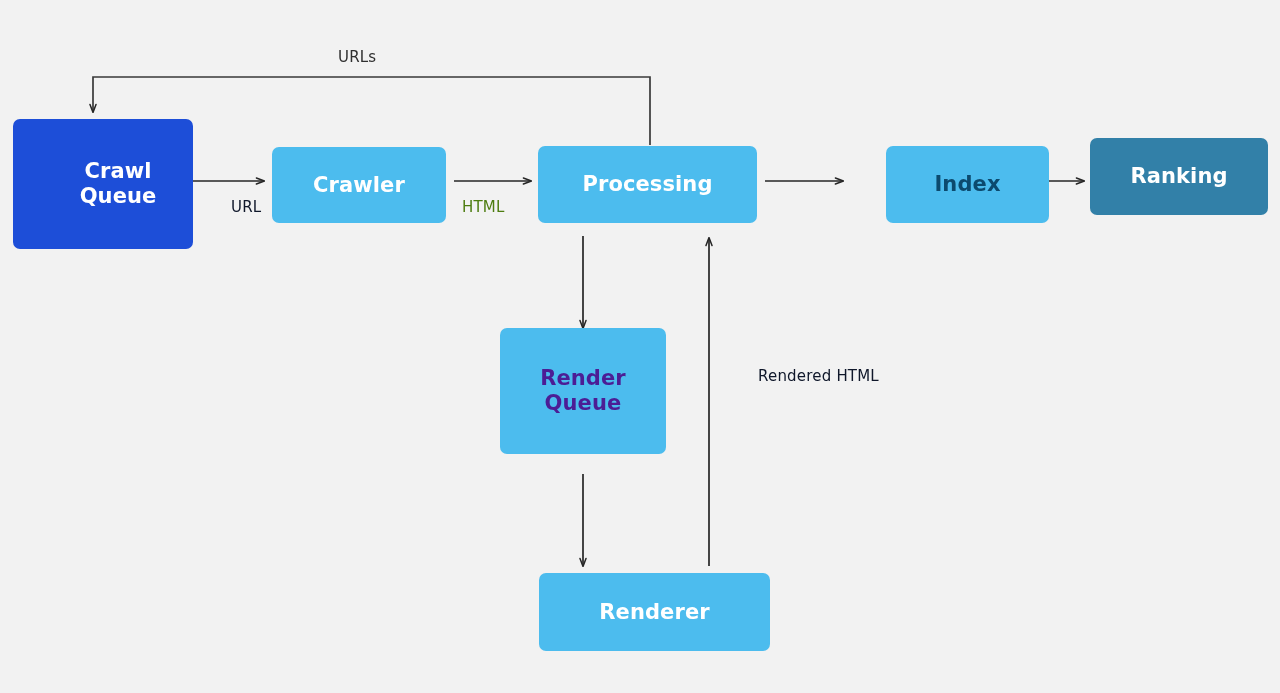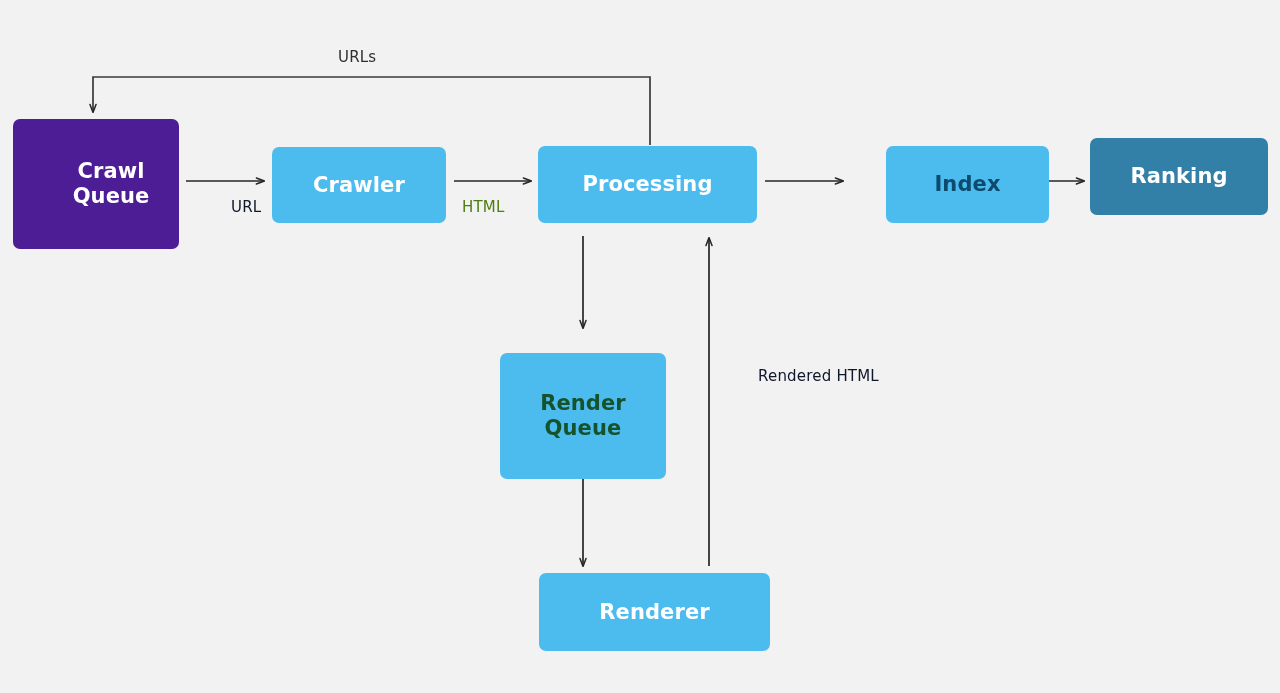--- a/index.html
+++ b/index.html
@@ -78,42 +78,42 @@
 
     <path d="M650,145 L650,77 L93,77 L93,112" fill="none" stroke="#3a3a3a" stroke-width="1.7" stroke-linejoin="miter" marker-end="url(#arrowhead)"></path>
 
     <path d="M583,236 L583,328" fill="none" stroke="#262626" stroke-width="1.7" marker-end="url(#arrowhead)"></path>
 
     <path d="M583,474 L583,566" fill="none" stroke="#262626" stroke-width="1.7" marker-end="url(#arrowhead)"></path>
 
     <path d="M709,566 L709,238" fill="none" stroke="#262626" stroke-width="1.7" marker-end="url(#arrowhead)"></path>
   </svg>
 
-  <div class="node" id="node-crawl-queue" style="left: 13px; top: 119px; width: 166px; height: 130px; background: #4c1d95; color: rgb(255, 255, 255); padding-left: 36px;">
+  <div class="node" id="node-crawl-queue" style="left: 13px; top: 119px; width: 180px; height: 130px; background: #1d4ed8; color: rgb(255, 255, 255); padding-left: 36px;">
     <span class="node-label">Crawl
 Queue</span>
   </div>
 
   <div class="node" id="node-crawler" style="left: 272px; top: 147px; width: 174px; height: 76px; background: rgb(76, 188, 238); color: rgb(255, 255, 255); align-items: center;">
     <span class="node-label">Crawler</span>
   </div>
 
   <div class="node" id="node-processing" style="left: 538px; top: 146px; width: 219px; height: 77px; background: rgb(76, 188, 238); color: rgb(255, 255, 255); text-align: right;">
     <span class="node-label">Processing</span>
   </div>
 
   <div class="node" id="node-index" style="left: 886px; top: 146px; width: 163px; height: 77px; background: rgb(76, 188, 238); color: #0c4a6e;">
     <span class="node-label">Index</span>
   </div>
 
   <div class="node" id="node-ranking" style="left: 1090px; top: 138px; width: 178px; height: 77px; background: rgb(50, 128, 168); color: rgb(255, 255, 255);">
     <span class="node-label">Ranking</span>
   </div>
 
-  <div class="node" id="node-render-queue" style="left: 500px; top: 353px; width: 166px; height: 126px; background: rgb(76, 188, 238); color: #14532d;">
+  <div class="node" id="node-render-queue" style="left: 500px; top: 328px; width: 166px; height: 126px; background: rgb(76, 188, 238); color: #4c1d95;">
     <span class="node-label">Render
 Queue</span>
   </div>
 
   <div class="node" id="node-renderer" style="left: 539px; top: 573px; width: 231px; height: 78px; background: rgb(76, 188, 238); color: rgb(255, 255, 255);">
     <span class="node-label">Renderer</span>
   </div>
 
   <div class="edge-label" id="edge-label-urls" style="left: 338px; top: 48px; color: rgb(47, 47, 47);">URLs</div>
   <div class="edge-label" id="edge-label-url" style="left: 206px; top: 198px; color: #0f172a; margin-left: 25px;">URL</div>

